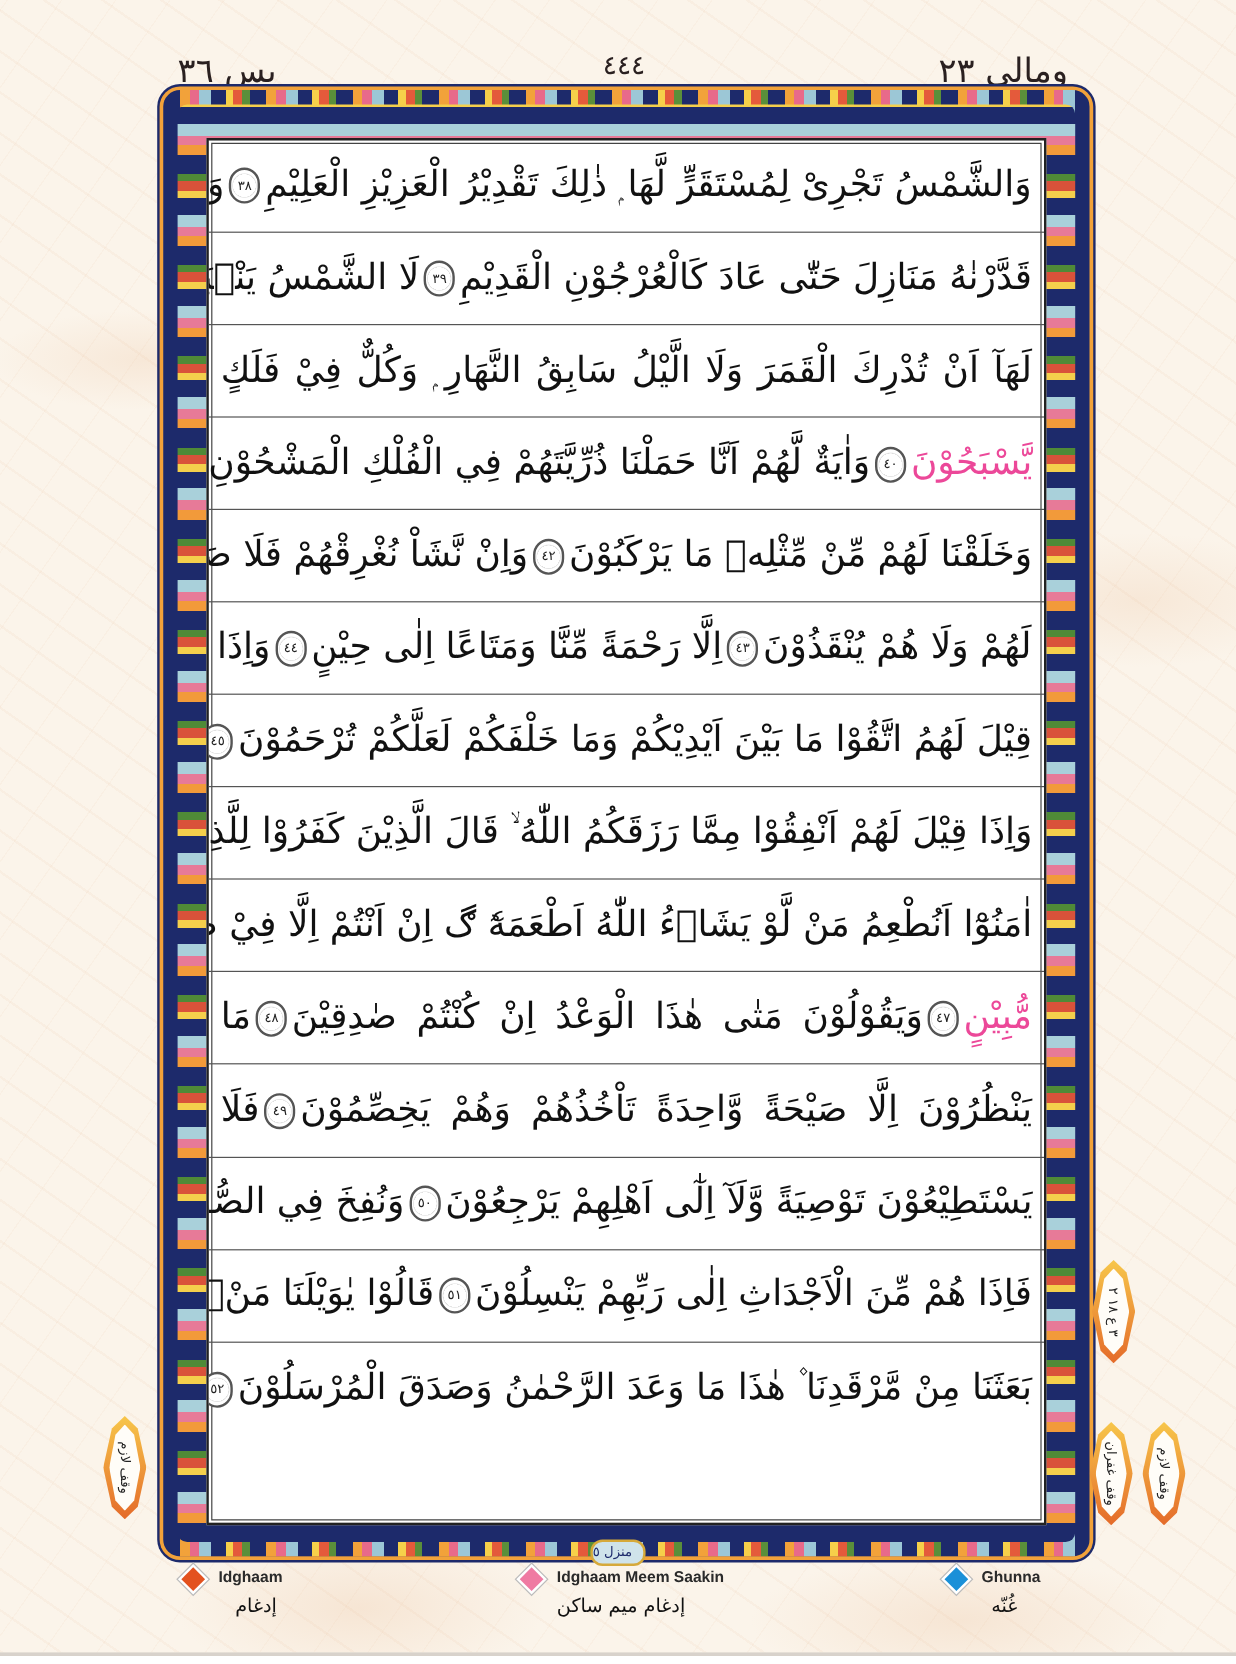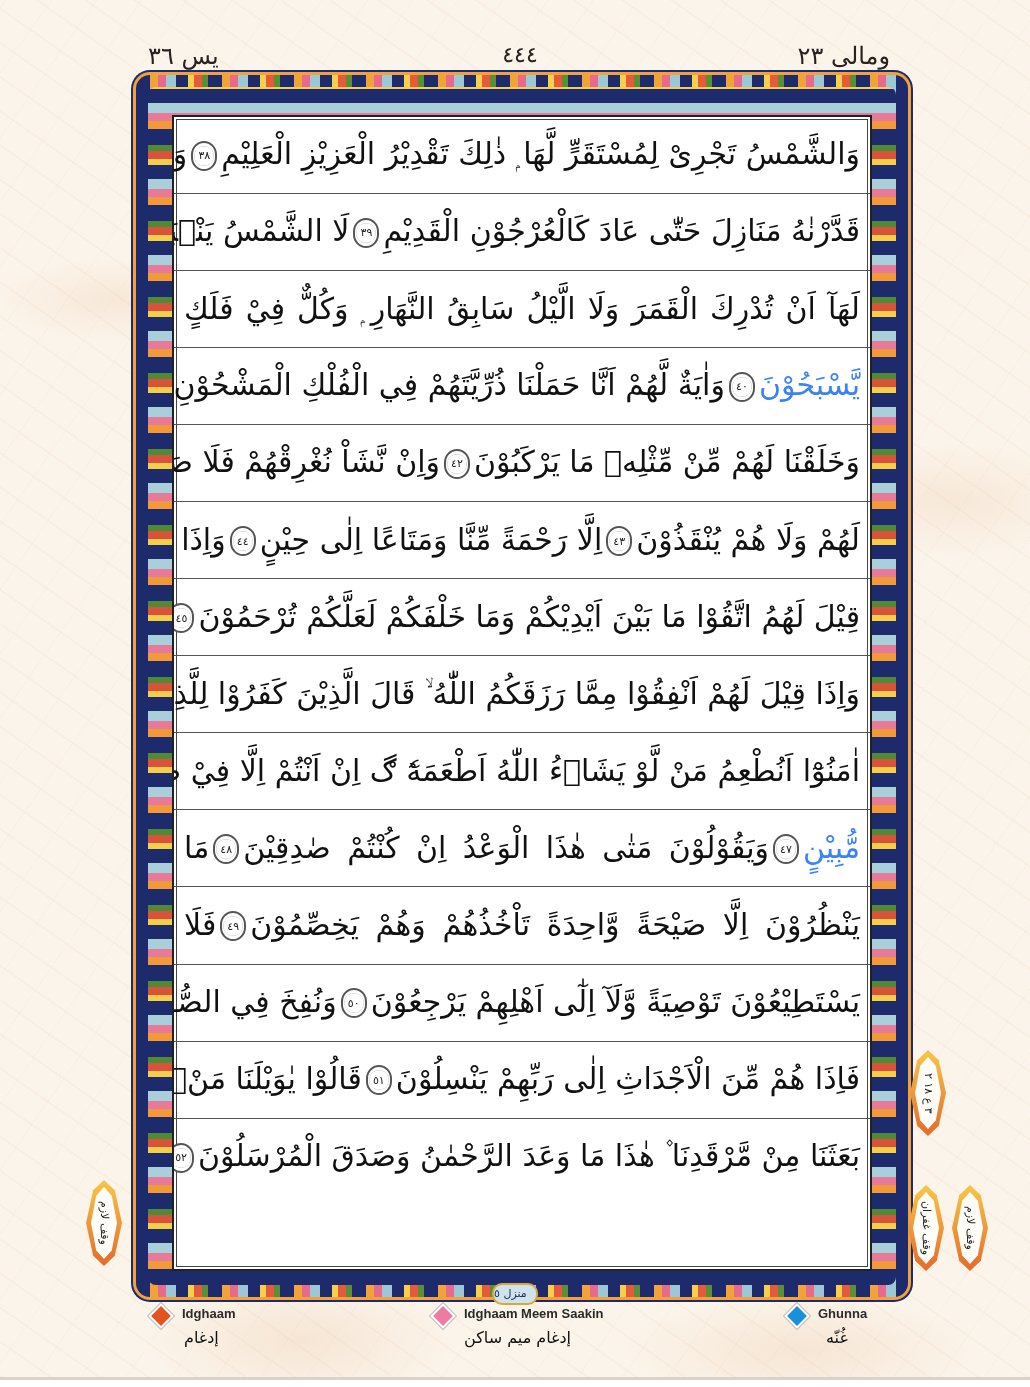--- a/index.html
+++ b/index.html
@@ -20,21 +20,21 @@
       repeating-linear-gradient(-55deg, rgba(230,185,150,0.08) 0 1px, transparent 1px 37px),
       #fbf4ea;
     border-bottom: 3px solid #d8d2cb;
   }
   .header {
     position: absolute; top: 40px; left: 140px; width: 760px; height: 36px;
     direction: ltr;
   }
   .hdr {
     position: absolute; top: 2px; font-family: "DejaVu Serif", serif;
-    font-size: 24px; color: #2a2020;
+    font-size: 28px; color: #2a2020;
   }
   .hdr.left { left: 8px; }
   .hdr.center { left: 50%; transform: translateX(-50%); font-size: 22px; }
   .hdr.right { right: 10px; }
 
   
   .frame {
     position: absolute; left: 136px; top: 75px; width: 772px; height: 1222px;
     border-radius: 14px;
     background:
@@ -71,21 +71,21 @@
   }
   .line:last-child { border-bottom: none; }
   .line .verse-text { flex: 1; text-align: justify; text-align-last: justify; }
   .ayah-marker {
     display: inline-flex; align-items: center; justify-content: center;
     width: 26px; height: 30px; margin: 0 4px; vertical-align: middle;
     border: 2px solid #555; border-radius: 50%/45%;
     font-size: 11px; color: #222; font-family: "DejaVu Sans", sans-serif;
     background: radial-gradient(circle, #fff 55%, #ddd 56%, #fff 62%);
   }
-  .tj-idghaam { color: #3b82f6; }
+  .tj-idghaam { color: #ec4899; }
 
   
   .medallion {
     position: absolute; width: 36px; height: 86px;
     background: linear-gradient(#f7c64a, #e46b2a);
     clip-path: polygon(50% 0, 80% 12%, 100% 50%, 80% 88%, 50% 100%, 20% 88%, 0 50%, 20% 12%);
     display: flex; align-items: center; justify-content: center;
   }
   .medallion .inner {
     width: 26px; height: 72px; background: #fffdf8;
@@ -185,21 +185,21 @@
   </div>
   <div class="medallion" style="left:952px; top:1185px;">
     <div class="inner">وقف لازم</div>
   </div>
 
   <div class="manzil">منزل ٥</div>
 
   <div class="legend-item" style="left:154px;">
     <span class="diamond" style="background:#e3521f;"></span>
     <span class="legend-en">Idghaam</span>
-    <span class="legend-ar" style="left:30px;">إدغام</span>
+    <span class="legend-ar" style="left:42px;">إدغام</span>
   </div>
   <div class="legend-item" style="left:436px;">
     <span class="diamond" style="background:#ef7aa2;"></span>
     <span class="legend-en">Idghaam Meem Saakin</span>
     <span class="legend-ar" style="left:28px;text-align:right;">إدغام ميم ساكن</span>
   </div>
   <div class="legend-item" style="left:790px;">
     <span class="diamond" style="background:#1a90d8;"></span>
     <span class="legend-en">Ghunna</span>
     <span class="legend-ar" style="left:36px;">غُنّه</span>

